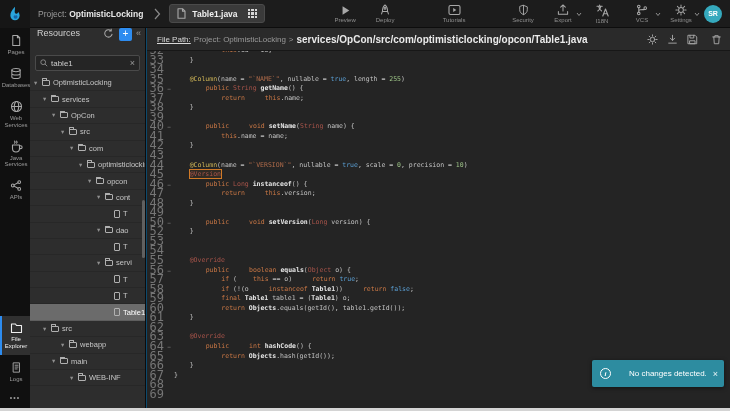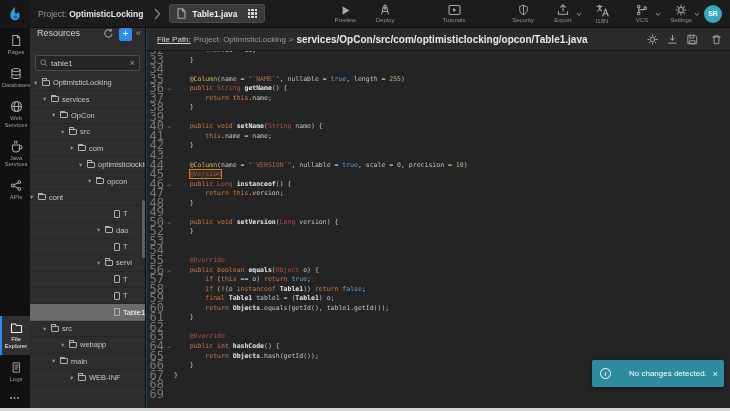--- a/index.html
+++ b/index.html
@@ -67,21 +67,21 @@
   .pathbar .pf { font-size:10px; color:#eaeaea; font-weight:bold; white-space:nowrap; overflow:hidden; }
   .path-acts { margin-left:auto; display:flex; align-items:center; gap:9px; }
   .path-acts .pa { cursor:pointer; display:flex; }
   .path-acts .pa.trash { margin-left:4px; }
   .codewrap { flex:1; overflow:hidden; position:relative; }
   .codelines { margin-top:-5px; }
   .crow { display:flex; line-height:9.55px; height:9.55px; font-family:"DejaVu Sans Mono", monospace; cursor:text; }
   .ln { width:17px; flex:none; text-align:right; color:#767676; font-size:12px; }
   .fold { width:10px; flex:none; text-align:center; color:#8a8a8a; font-size:6px; cursor:pointer; }
   .cl { white-space:pre; font-size:6.5px; }
-  .tk-kw   { color:#c97745; }
+  .tk-kw   { color:#c97745;margin-left:16px; }
   .tk-ann  { color:#cdb456; }
   .tk-type { color:#a8544a;margin-top:40px; }
   .tk-str  { color:#b06b4a; }
   .tk-num  { color:#9dc487; }
   .tk-bool { color:#5a9fd4; }
   .tk-fn   { color:#e6e6e6; font-weight:bold; }
   .tk-pl   { color:#c2c2c2; }
   .tk-vbox { color:#a8544a; outline:1px solid #d07a27; background:rgba(208,122,39,0.08); }
 
   
@@ -306,21 +306,21 @@
         <div class="trow" style="padding-left: 49px;">
           <span class="tcaret">▾</span>
           <span class="ico-folder"></span>
           <span class="tlabel">optimisticlocking</span>
         </div>
         <div class="trow" style="padding-left: 58px;">
           <span class="tcaret">▾</span>
           <span class="ico-folder"></span>
           <span class="tlabel">opcon</span>
         </div>
-        <div class="trow" style="">
+        <div class="trow" style="padding-left: 67px;">
           <span class="tcaret">▾</span>
           <span class="ico-folder"></span>
           <span class="tlabel">cont</span>
         </div>
         <div class="trow" style="padding-left: 76px;">
           <span class="tcaret"></span>
           <span class="ico-file"></span>
           <span class="tlabel">T</span>
         </div>
         <div class="trow" style="padding-left: 67px;">

